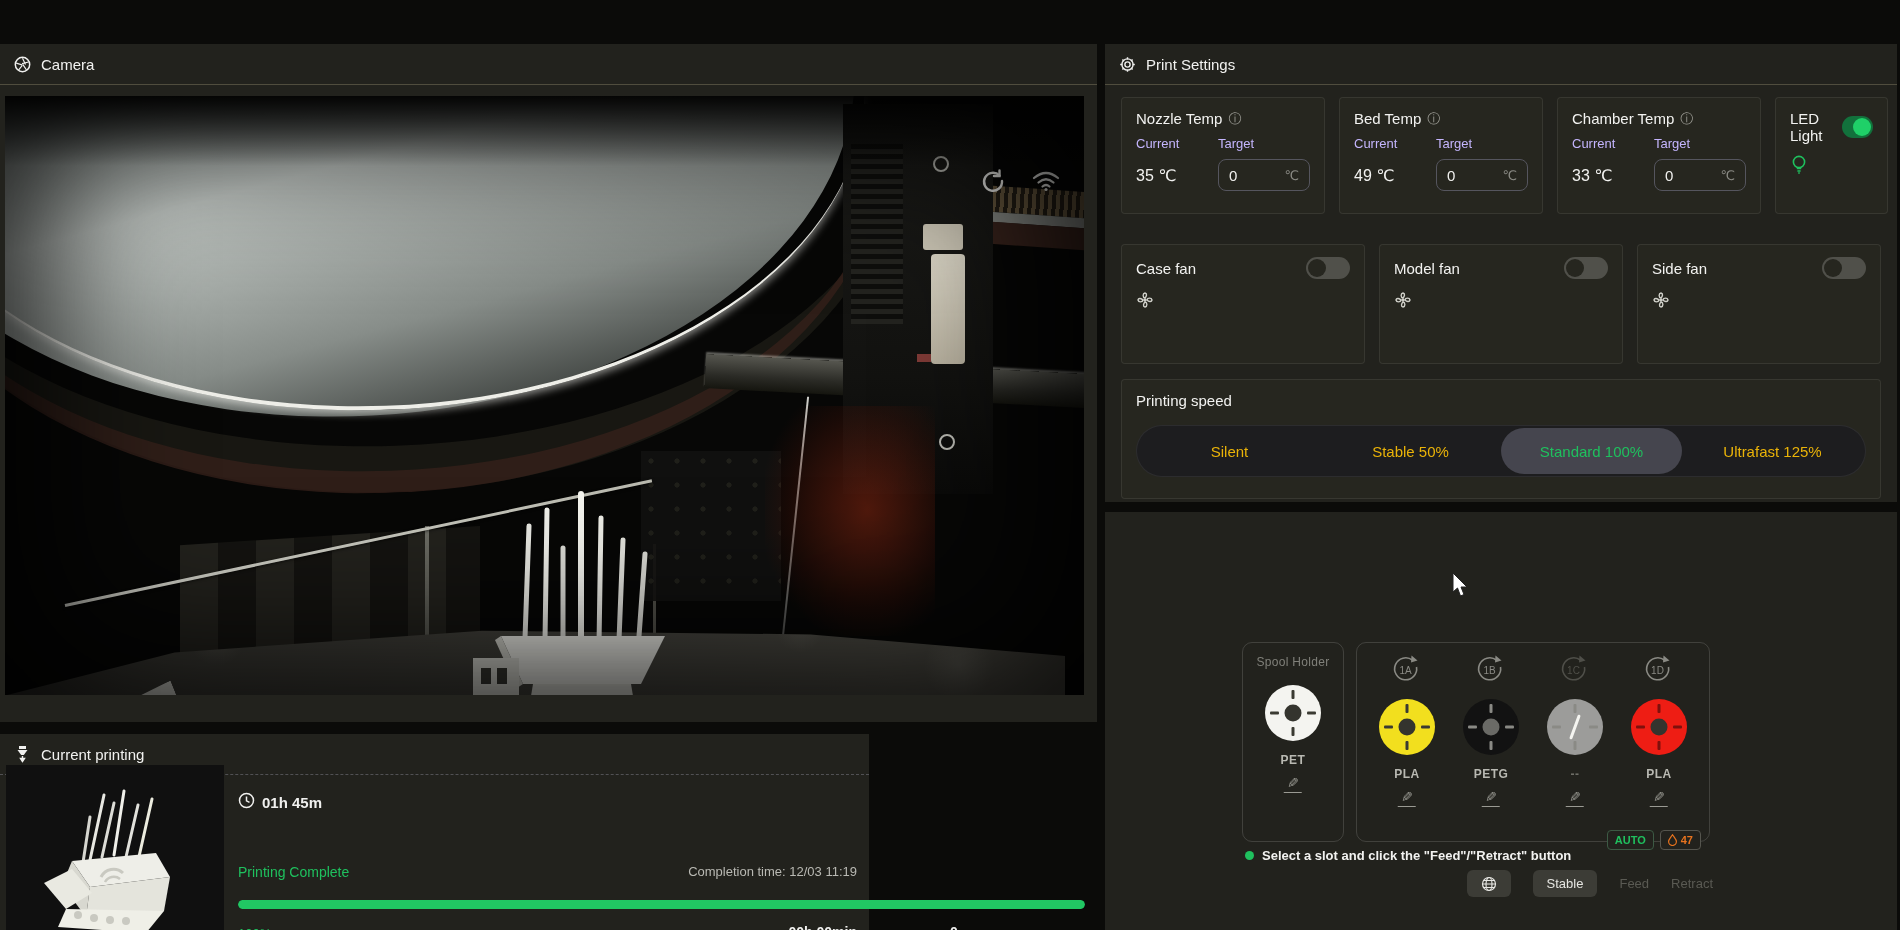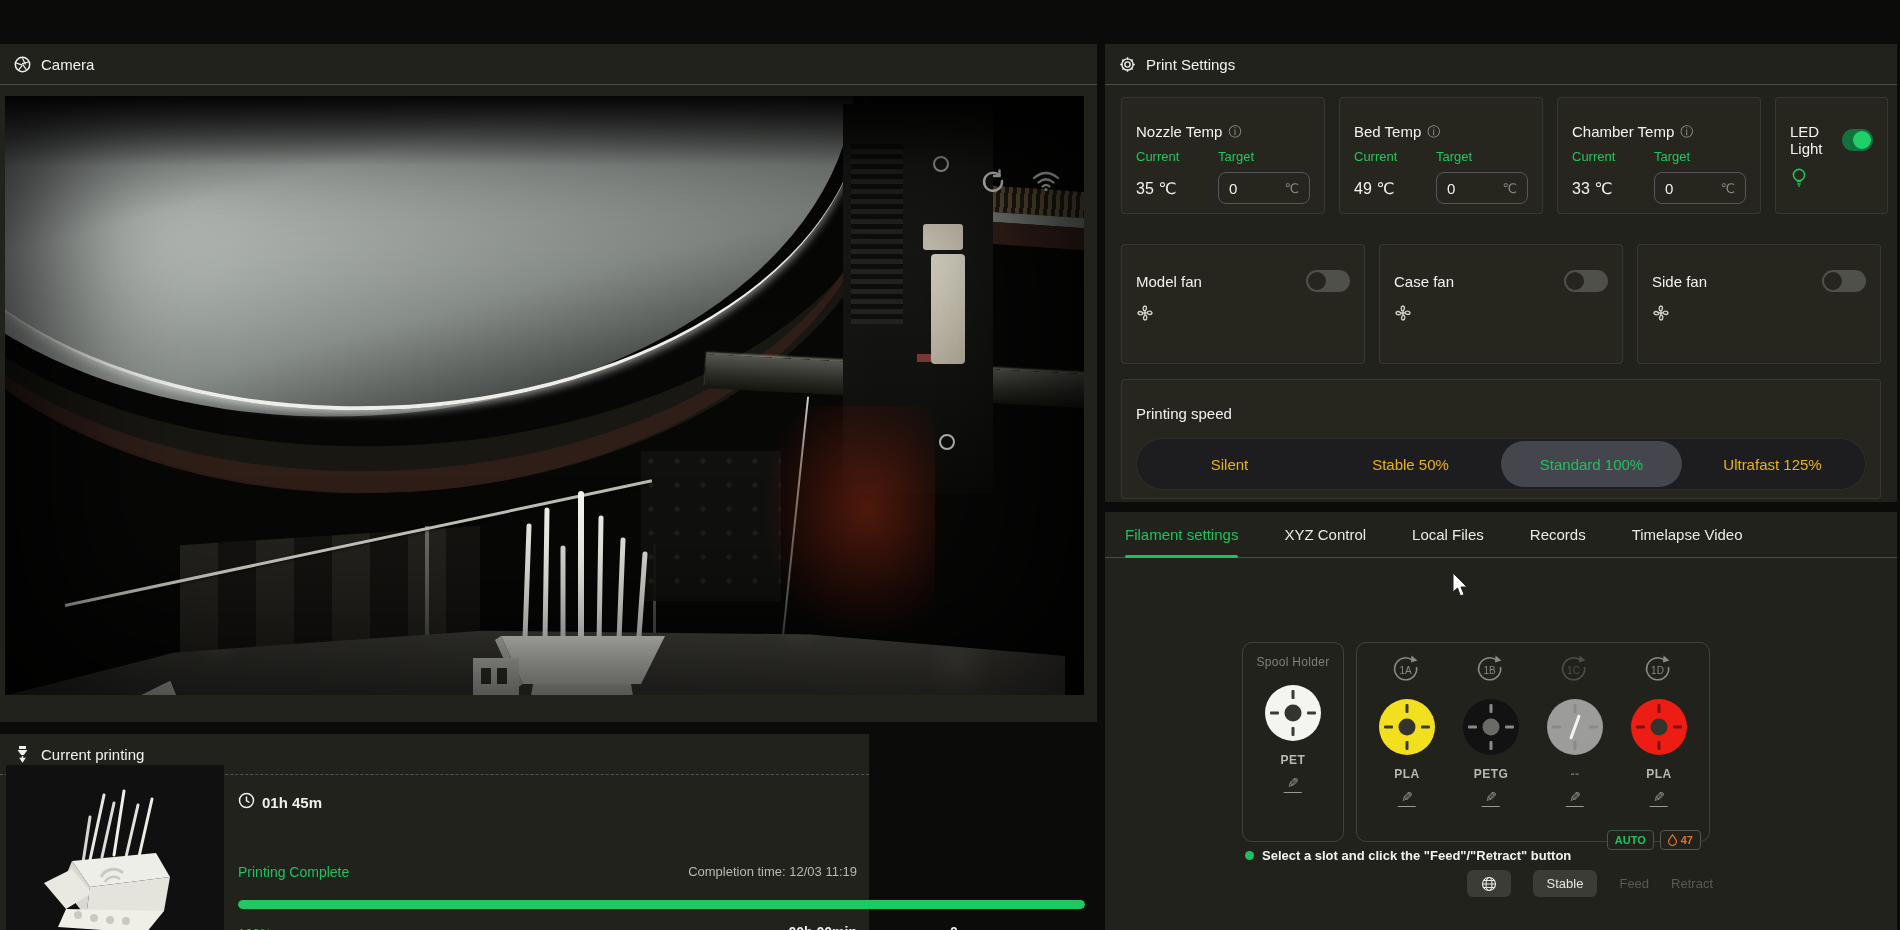--- a/index.html
+++ b/index.html
@@ -66,25 +66,25 @@
   .cp-bar{position:absolute;left:238px;top:166px;width:847px;height:9px;border-radius:5px;background:#15341f;overflow:hidden;}
   .cp-bar-fill{height:100%;background:#21c763;border-radius:5px;}
   .cp-percent{position:absolute;left:238px;top:192px;font-size:13px;color:#1fc05e;}
   .cp-layers{position:absolute;left:950px;top:190px;font-size:14px;font-weight:bold;color:#f0f0ee;}
   .cp-remaining{position:absolute;right:12px;top:190px;font-size:14px;font-weight:bold;color:#f0f0ee;}
 
   
   #settings-panel{left:1105px;top:0;width:792px;height:458px;}
   .cards-row{position:absolute;left:16px;right:16px;display:flex;gap:14px;}
   .row-temps{top:53px;}
-  .card{flex:1;background:#26261f;border:1px solid rgba(255,255,255,.08);border-radius:4px;padding:25px 14px;box-sizing:border-box;}
+  .card{flex:1;background:#26261f;border:1px solid rgba(255,255,255,.08);border-radius:4px;padding:12px 14px;box-sizing:border-box;}
   .temp-card{height:117px;}
   .card-title{display:flex;align-items:center;gap:6px;font-size:15px;color:#f2f2f0;}
   .info-icon{font-size:13px;color:#9a9a93;line-height:1;}
-  .sub-labels{display:flex;margin-top:9px;font-size:13px;color:#22c55e;}
+  .sub-labels{display:flex;margin-top:9px;font-size:13px;color:#c4b5fd;}
   .sub-labels span:first-child{width:82px;}
   .temp-values{display:flex;align-items:center;margin-top:8px;}
   .cur-val{width:82px;font-size:16px;color:#f2f2f0;}
   .target-input{display:flex;align-items:center;justify-content:space-between;width:92px;height:32px;border:1px solid #55555e;border-radius:8px;padding:0 10px;box-sizing:border-box;}
   .target-input .tval{font-size:15px;color:#f0f0ee;}
   .target-input .tunit{font-size:13px;color:#8a8a84;}
   .toggle{width:44px;height:22px;border-radius:11px;position:relative;cursor:pointer;}
   .toggle.off{background:#50504a;}
   .toggle.off .knob{position:absolute;left:2px;top:2px;width:18px;height:18px;border-radius:50%;background:#26261f;}
   .toggle.on{background:#12713c;}
@@ -361,38 +361,38 @@
             <circle cx="9" cy="8" r="5.6"></circle>
               <path d="M6.8 14.5 h4.4 M7.4 17 h3.2 M8.2 19 h1.6"></path>
           </svg>
         </div>
       </div>
     </div>
 
     <div class="cards-row row-fans">
       <div class="card fan-card">
         <div class="card-title fan-row">
-          <span>Model fan</span>
+          <span>Case fan</span>
           <span class="toggle off">
               <span class="knob"></span>
             </span>
         </div>
         <div class="fan-icon">
           <svg width="18" height="18" viewBox="0 0 18 18" fill="none" stroke="#cfcfc8" stroke-width="1.4">
             <circle cx="9" cy="9" r="1.7" fill="#cfcfc8" stroke="none"></circle>
             <path d="M9 7 C6.5 6.5 6.5 2.5 9 2 C11.5 2.5 10.5 5.5 9 7 Z"></path>
             <path d="M11 9 C11.5 6.5 15.5 6.5 16 9 C15.5 11.5 12.5 10.5 11 9 Z"></path>
             <path d="M9 11 C11.5 11.5 11.5 15.5 9 16 C6.5 15.5 7.5 12.5 9 11 Z"></path>
             <path d="M7 9 C6.5 11.5 2.5 11.5 2 9 C2.5 6.5 5.5 7.5 7 9 Z"></path>
           </svg>
         </div>
       </div>
       <div class="card fan-card">
         <div class="card-title fan-row">
-          <span>Case fan</span>
+          <span>Model fan</span>
           <span class="toggle off">
               <span class="knob"></span>
             </span>
         </div>
         <div class="fan-icon">
           <svg width="18" height="18" viewBox="0 0 18 18" fill="none" stroke="#cfcfc8" stroke-width="1.4">
             <circle cx="9" cy="9" r="1.7" fill="#cfcfc8" stroke="none"></circle>
             <path d="M9 7 C6.5 6.5 6.5 2.5 9 2 C11.5 2.5 10.5 5.5 9 7 Z"></path>
             <path d="M11 9 C11.5 6.5 15.5 6.5 16 9 C15.5 11.5 12.5 10.5 11 9 Z"></path>
             <path d="M9 11 C11.5 11.5 11.5 15.5 9 16 C6.5 15.5 7.5 12.5 9 11 Z"></path>
@@ -426,27 +426,20 @@
           <div class="seg-opt">Silent</div>
           <div class="seg-opt">Stable 50%</div>
           <div class="seg-opt selected">Standard 100%</div>
           <div class="seg-opt">Ultrafast 125%</div>
         </div>
       </div>
     </div>
   </div>
 
   <div class="panel" id="tabs-panel">
-    <div class="tabbar">
-      <div class="tab active">Filament settings</div>
-      <div class="tab">XYZ Control</div>
-      <div class="tab">Local Files</div>
-      <div class="tab">Records</div>
-      <div class="tab">Timelapse Video</div>
-    </div>
 
     <div class="filament-wrap">
 
       <div class="spool-box holder-box">
         <div class="holder-label">Spool Holder</div>
         <div class="spool" style="background: rgb(244, 244, 240);">
           <span class="tick t"></span>
             <span class="tick b"></span>
             <span class="tick l"></span>
             <span class="tick r"></span>

